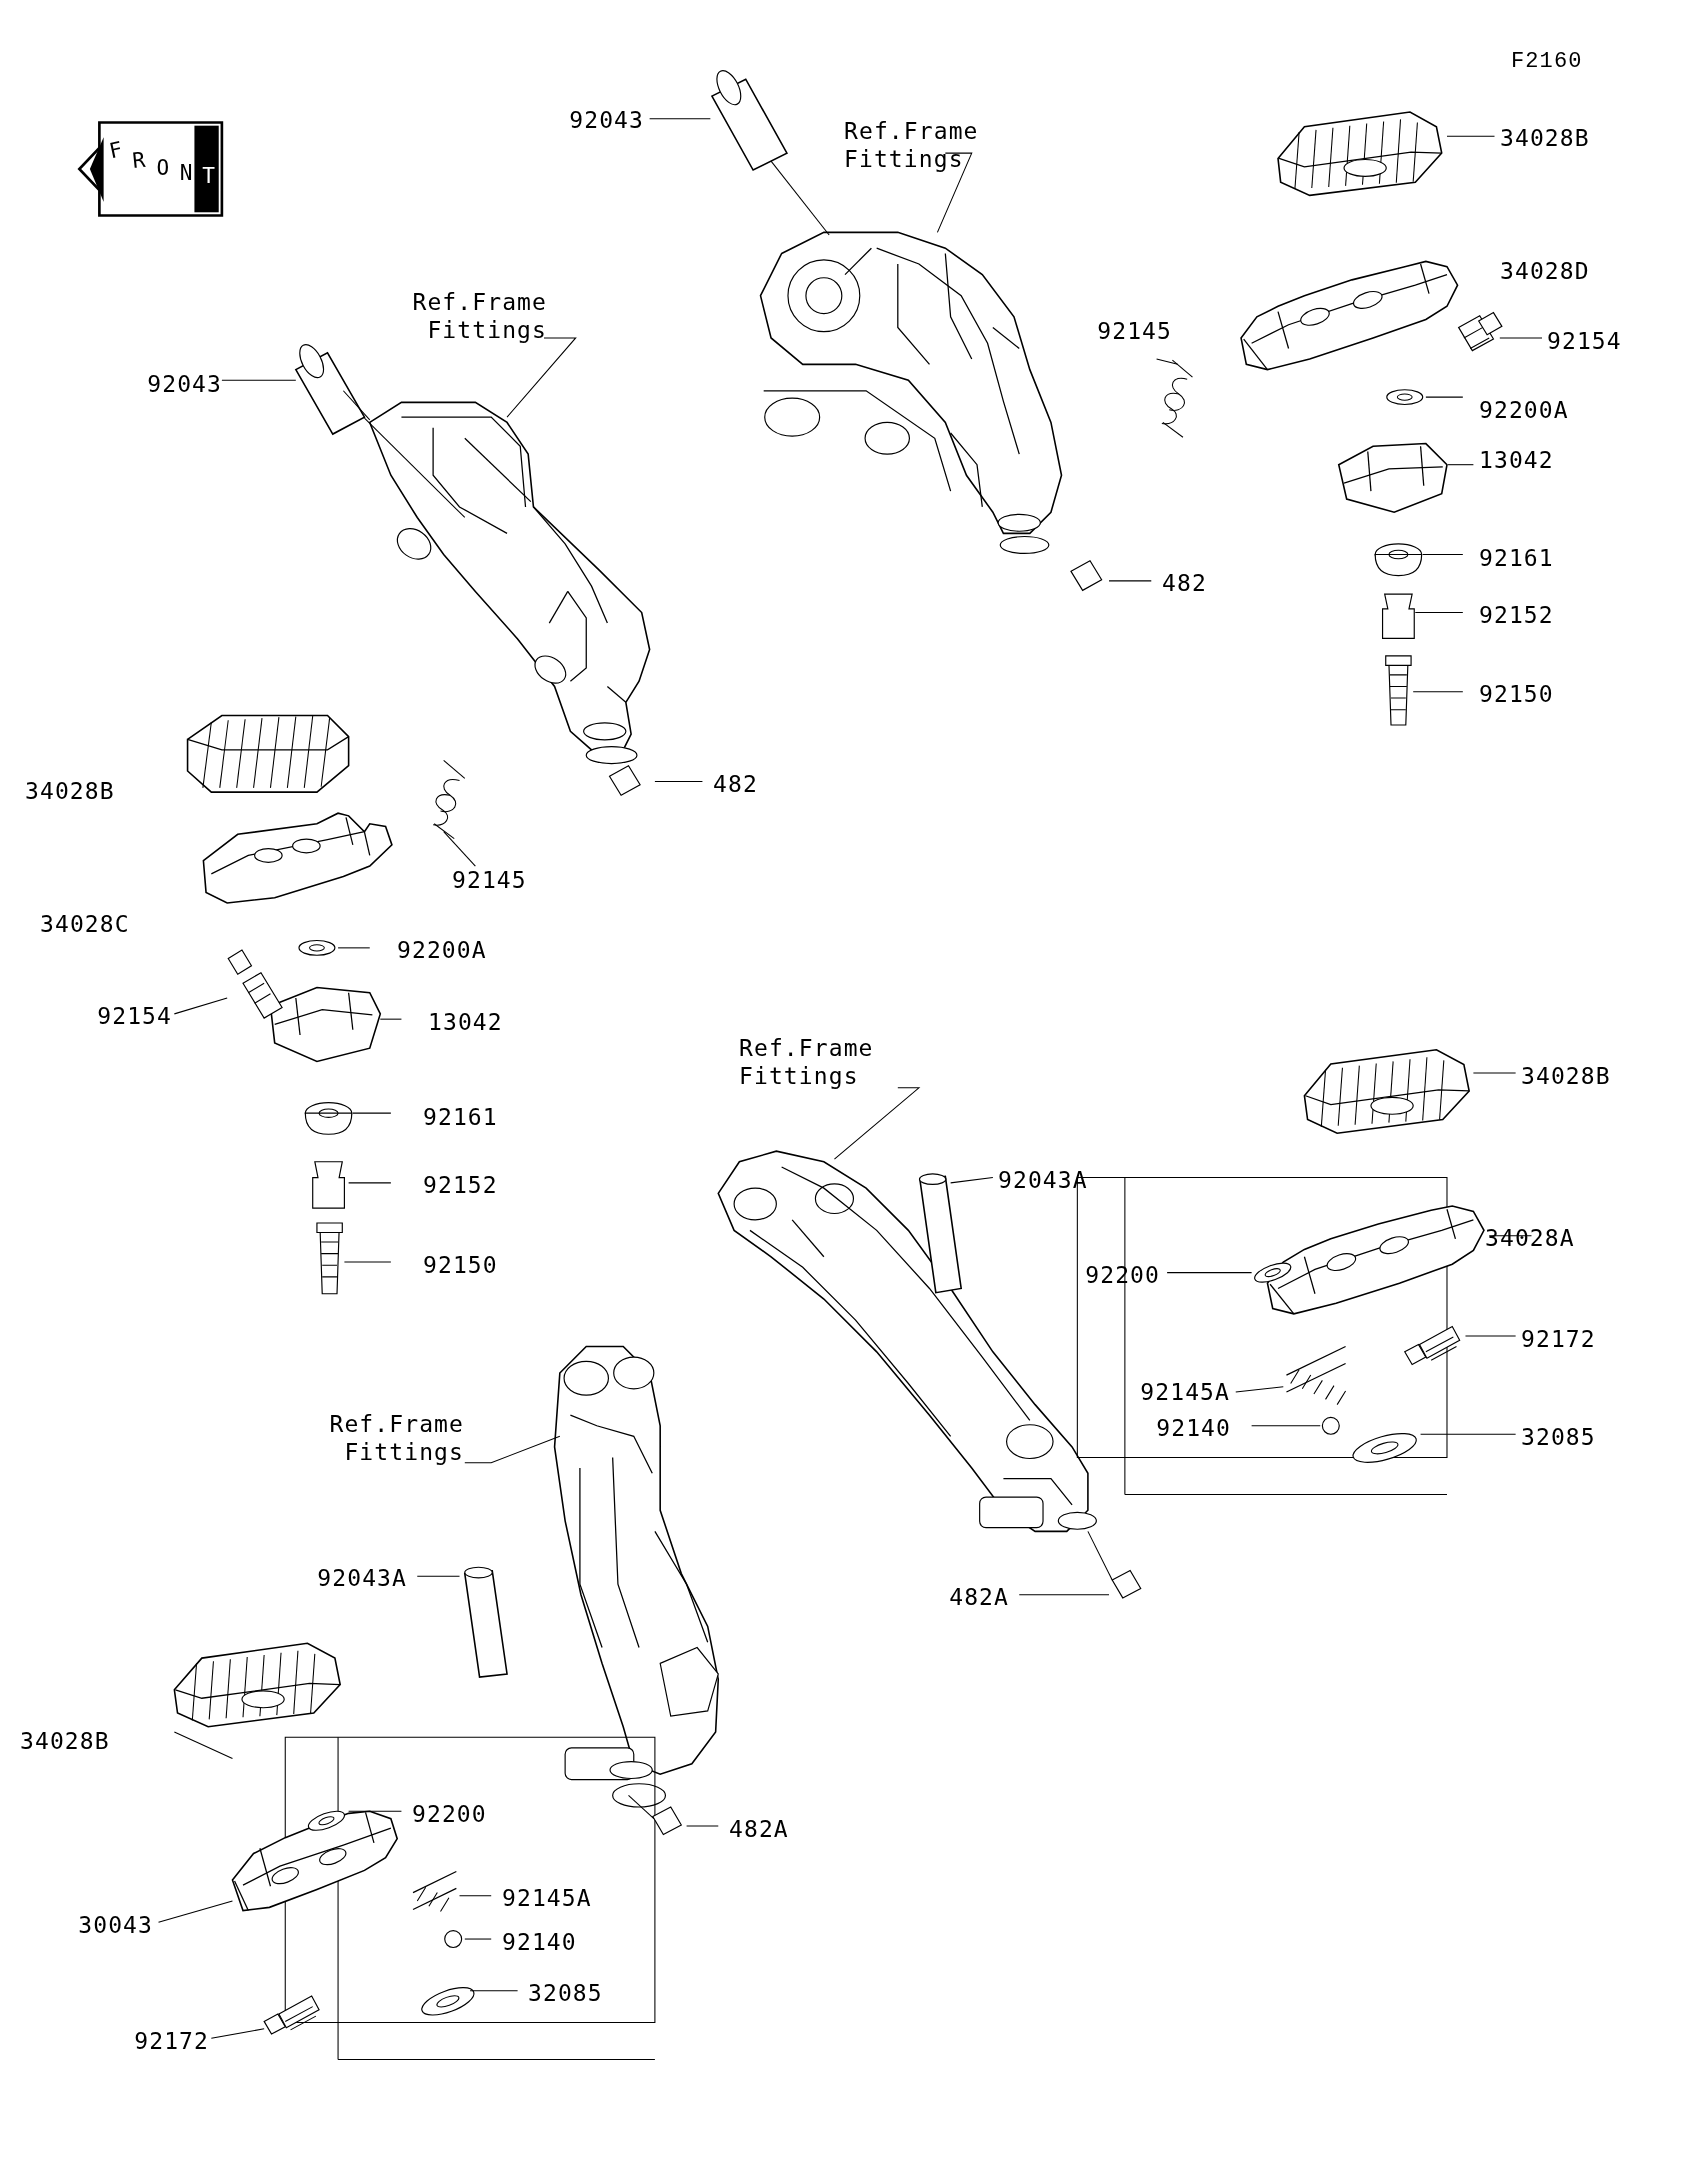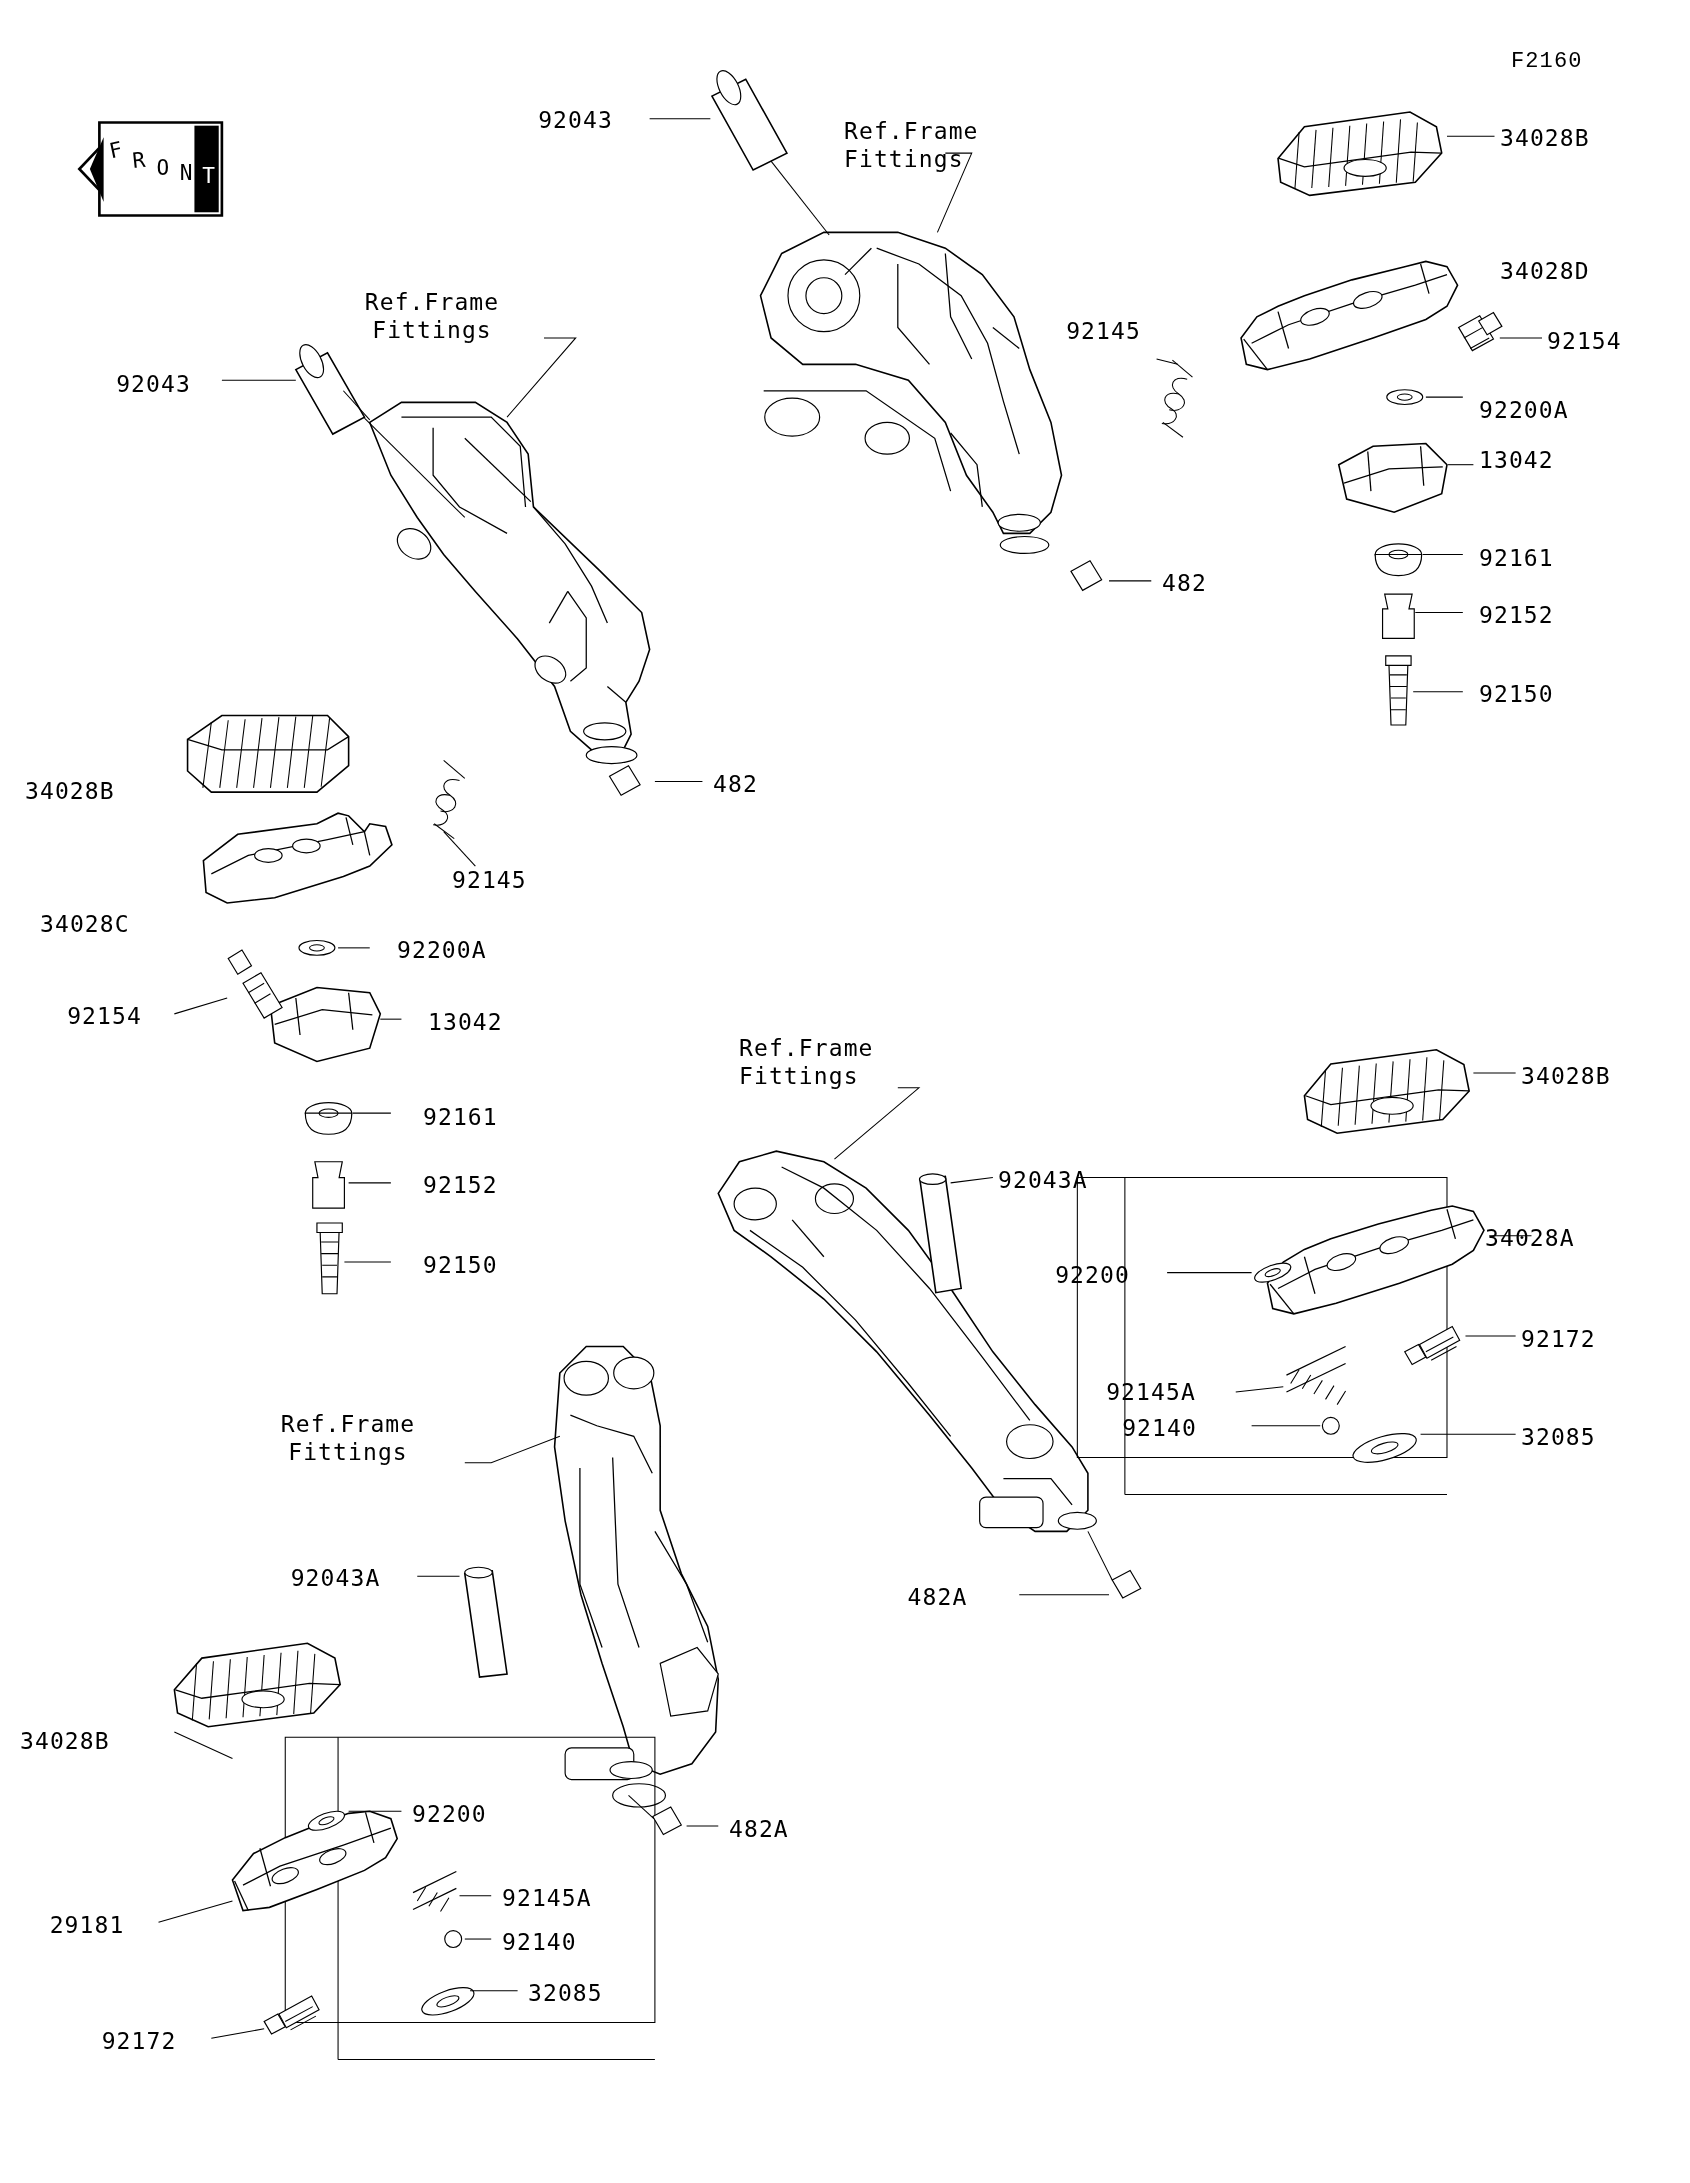--- a/index.html
+++ b/index.html
@@ -23,21 +23,21 @@
   }
   .lbl {
     position: absolute;
     font-family: "DejaVu Sans Mono", "Liberation Mono", monospace;
     font-size: 23px;
     letter-spacing: 1.1px;
     white-space: pre;
     color: #000;
     line-height: 1.22;
   }
-  .lbl.right { text-align: center; }
+  .lbl.right { text-align: right; }
   .diagcode {
     position: absolute;
     font-size: 22px;
     letter-spacing: 1.1px;
   }
   svg.art {
     position: absolute;
     left: 0; top: 0;
     width: 1690px;
     height: 2183px;
@@ -485,21 +485,21 @@
   <div class="lbl right" style="left:1025px; top:1261px; width:135px;">92200</div>
   <div class="lbl" style="left:1521px; top:1325px;">92172</div>
   <div class="lbl right" style="left:1072px; top:1378px; width:158px;">92145A</div>
   <div class="lbl right" style="left:1088px; top:1414px; width:143px;">92140</div>
   <div class="lbl" style="left:1521px; top:1423px;">32085</div>
   <div class="lbl right" style="left:866px; top:1583px; width:143px;">482A</div>
 
   <div class="lbl right" style="left:264px; top:1564px; width:143px;">92043A</div>
   <div class="lbl" style="left:20px; top:1727px;">34028B</div>
   <div class="lbl" style="left:412px; top:1800px;">92200</div>
-  <div class="lbl right" style="left:21px; top:1911px; width:132px;">29181</div>
+  <div class="lbl right" style="left:21px; top:1911px; width:132px;">30043</div>
   <div class="lbl" style="left:502px; top:1884px;">92145A</div>
   <div class="lbl" style="left:502px; top:1928px;">92140</div>
   <div class="lbl" style="left:528px; top:1979px;">32085</div>
   <div class="lbl right" style="left:69px; top:2027px; width:140px;">92172</div>
   <div class="lbl" style="left:729px; top:1815px;">482A</div>
 
 </div>
 
 
 </body></html>

